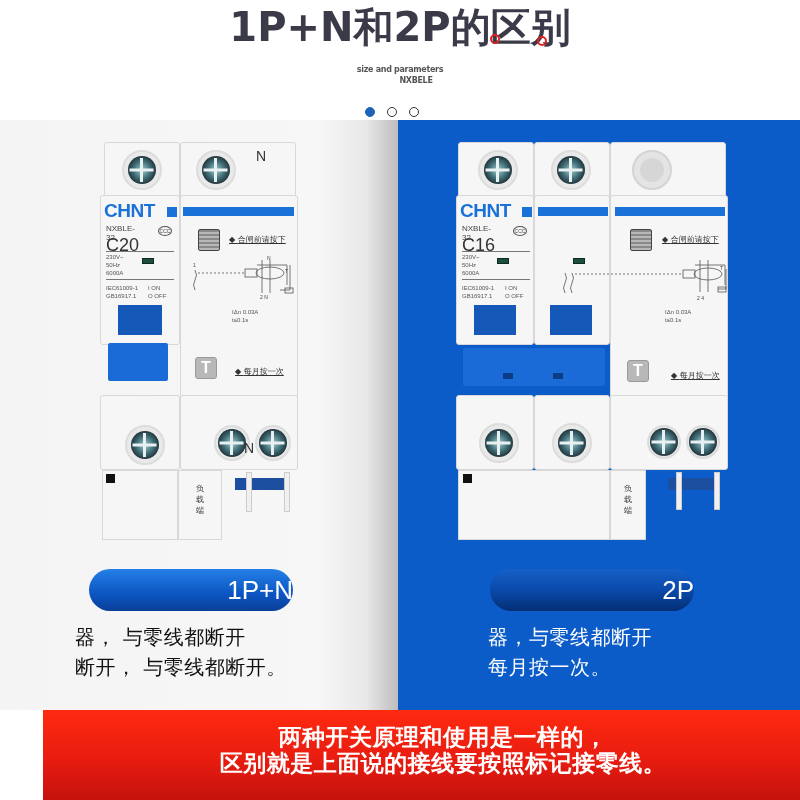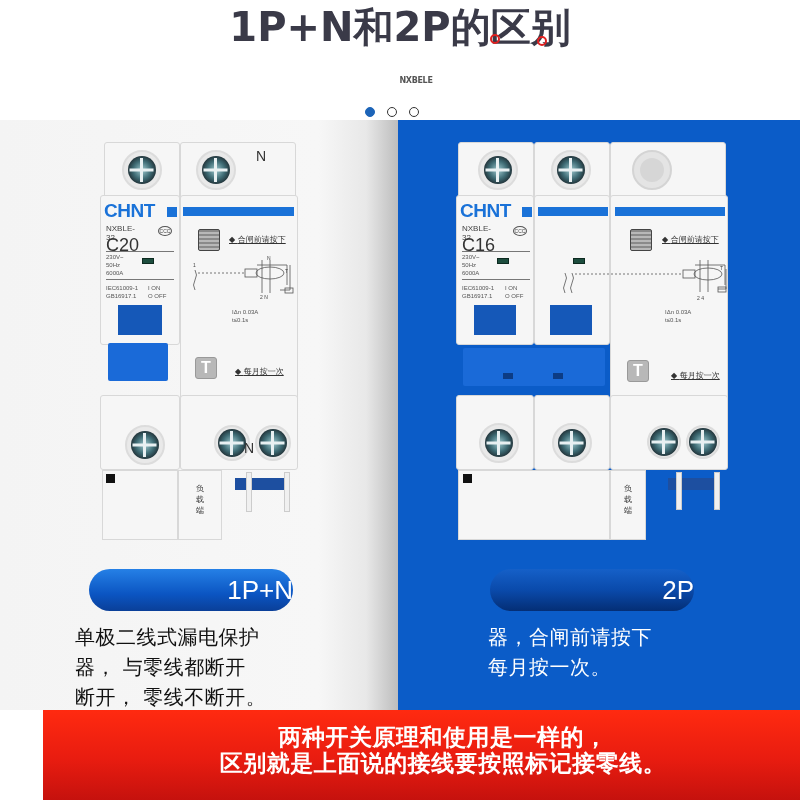--- a/index.html
+++ b/index.html
@@ -73,20 +73,21 @@
     background: linear-gradient(180deg, #ff2a10 0%, #e81c10 45%, #b40c0c 100%); margin-left: 43px; }
   .footer-text { position: absolute; left: 0; width: 800px; text-align: center; color: #fff; font-size: 23px; font-weight: bold; line-height: 34px; letter-spacing: 0.5px; }
 </style>
 </head>
 <body>
 
 <div class="header">
   <div class="title">1P+N和2P的区别</div>
   <div class="title-mark" style="left:490px;top:34px;"></div>
   <div class="title-mark" style="left:537px;top:36px;"></div>
+  <div class="subtitle" style="top:65px;">size and parameters</div>
   <div class="subtitle" style="top:76px;margin-left:16px;">NXBELE</div>
   <div class="dots">
     <div class="dot active"></div>
     <div class="dot"></div>
     <div class="dot"></div>
   </div>
 </div>
 
 <div class="panel-left"></div>
 
@@ -267,27 +268,26 @@
   <div class="bottom-cover" style="left:458px;top:470px;width:152px;height:70px;"></div>
   <div class="bottom-cover" style="left:610px;top:470px;width:36px;height:70px;"></div>
   <div class="black-sq" style="left:463px;top:474px;"></div>
   <div class="load-label" style="left:616px;top:483px;white-space:pre;">负
 载
 端</div>
 </div>
 
 <div class="pill pill-left">1P+N</div>
 <div class="desc desc-left">
-  <span>单极二线式漏电保护</span>
   <span>器， 与零线都断开</span>
-  <span>断开， 零线不断开。</span>
+  <span>断开， 与零线都断开。</span>
 </div>
 
 <div class="pill pill-right">2P</div>
 <div class="desc desc-right">
-  <span>器，合闸前请按下</span>
+  <span>器，与零线都断开</span>
   <span>每月按一次。</span>
 </div>
 
 <div class="footer">
   <div class="footer-text" style="top:10px;">两种开关原理和使用是一样的，</div>
   <div class="footer-text" style="top:36px;">区别就是上面说的接线要按照标记接零线。</div>
 </div>
 
 </body></html>

